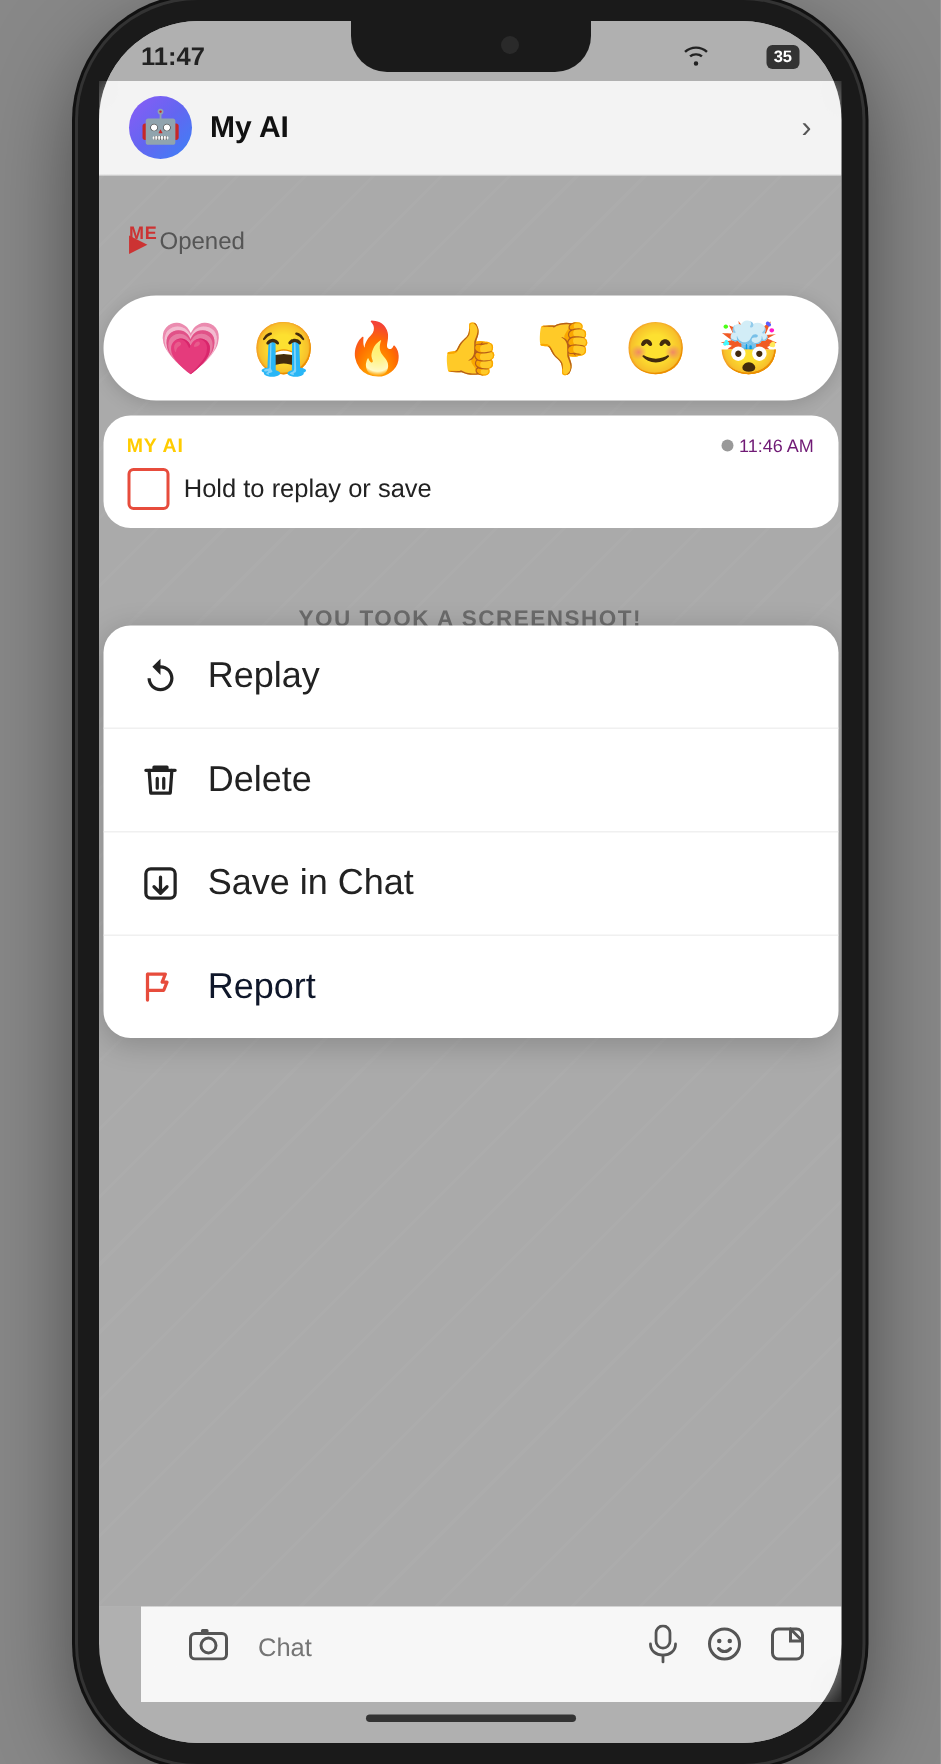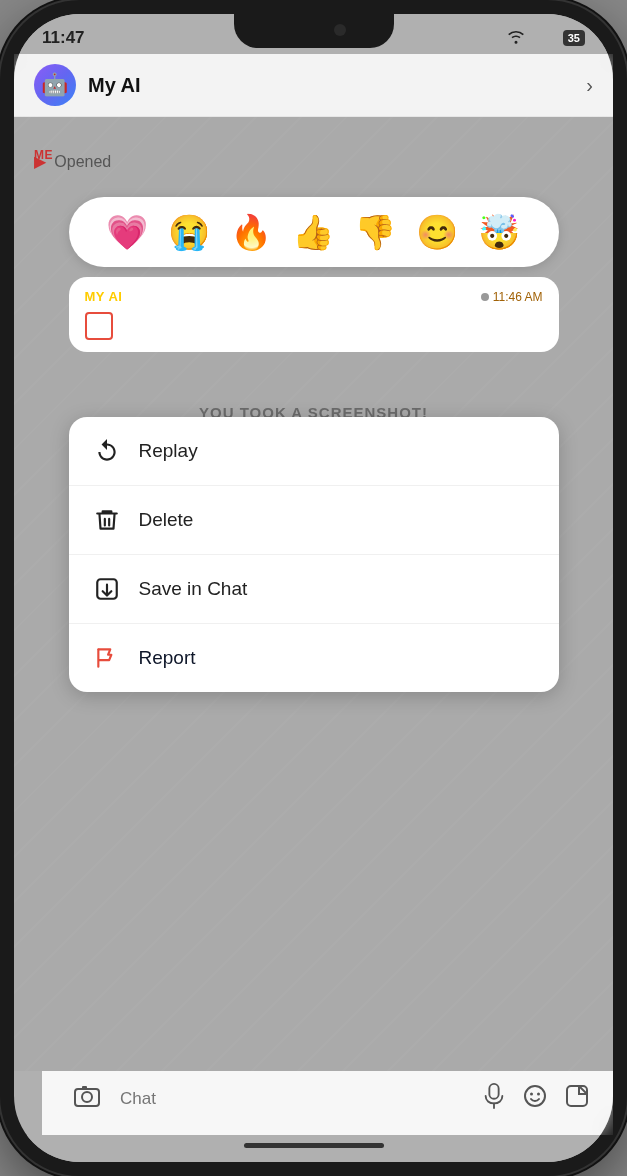--- a/index.html
+++ b/index.html
@@ -5,21 +5,21 @@
     * { margin: 0; padding: 0; box-sizing: border-box; }
     body {
       background: #888;
       display: flex;
       justify-content: center;
       align-items: center;
       min-height: 100vh;
       font-family: -apple-system, BlinkMacSystemFont, 'Helvetica Neue', sans-serif;
     }
     .phone-shell {
-      width: 627px;
+      width: 523px;
       height: 1176px;
       background: #1a1a1a;
       border-radius: 80px;
       position: relative;
       box-shadow: 0 0 0 2px #333, 0 0 0 4px #111, 0 20px 60px rgba(0,0,0,0.5);
       overflow: hidden;
       display: flex;
       flex-direction: column;
     }
     
@@ -235,21 +235,21 @@
       margin-bottom: 8px;
     }
     .my-ai-label {
       font-size: 13px;
       font-weight: 700;
       color: #ffcc00;
       letter-spacing: 0.5px;
     }
     .msg-time {
       font-size: 12px;
-      color: #a16207;
+      color: #701a75;
       display: flex;
       align-items: center;
       gap: 4px;
     }
     .time-dot {
       width: 8px;
       height: 8px;
       background: #999;
       border-radius: 50%;
       display: inline-block;
@@ -314,21 +314,21 @@
       align-items: center;
       justify-content: center;
       font-size: 22px;
       color: #222;
       flex-shrink: 0;
     }
     .menu-icon.report-icon {
       color: #e74c3c;
     }
     .menu-label {
-      font-size: 19px;
+      font-size: 24px;
       color: #222;
       font-weight: 400;
     }
     .menu-label.report-label {
       color: #0f172a;
     }
     
     .bottom-bar {
       background: rgba(255,255,255,0.9);
       backdrop-filter: blur(10px);
@@ -426,20 +426,21 @@
       <div class="my-ai-msg">
         <div class="my-ai-header">
           <span class="my-ai-label">MY AI</span>
           <div class="msg-time">
             <span class="time-dot"></span>
             <span>11:46 AM</span>
           </div>
         </div>
         <div class="msg-content">
           <div class="msg-square"></div>
+          <span class="msg-text">Hold to replay or save</span>
         </div>
       </div>
 
       <div class="screenshot-notice">YOU TOOK A SCREENSHOT!</div>
 
       <div class="context-menu">
 
         <div class="menu-item">
           <div class="menu-icon">
             <svg width="26" height="26" viewBox="0 0 24 24" fill="none">

